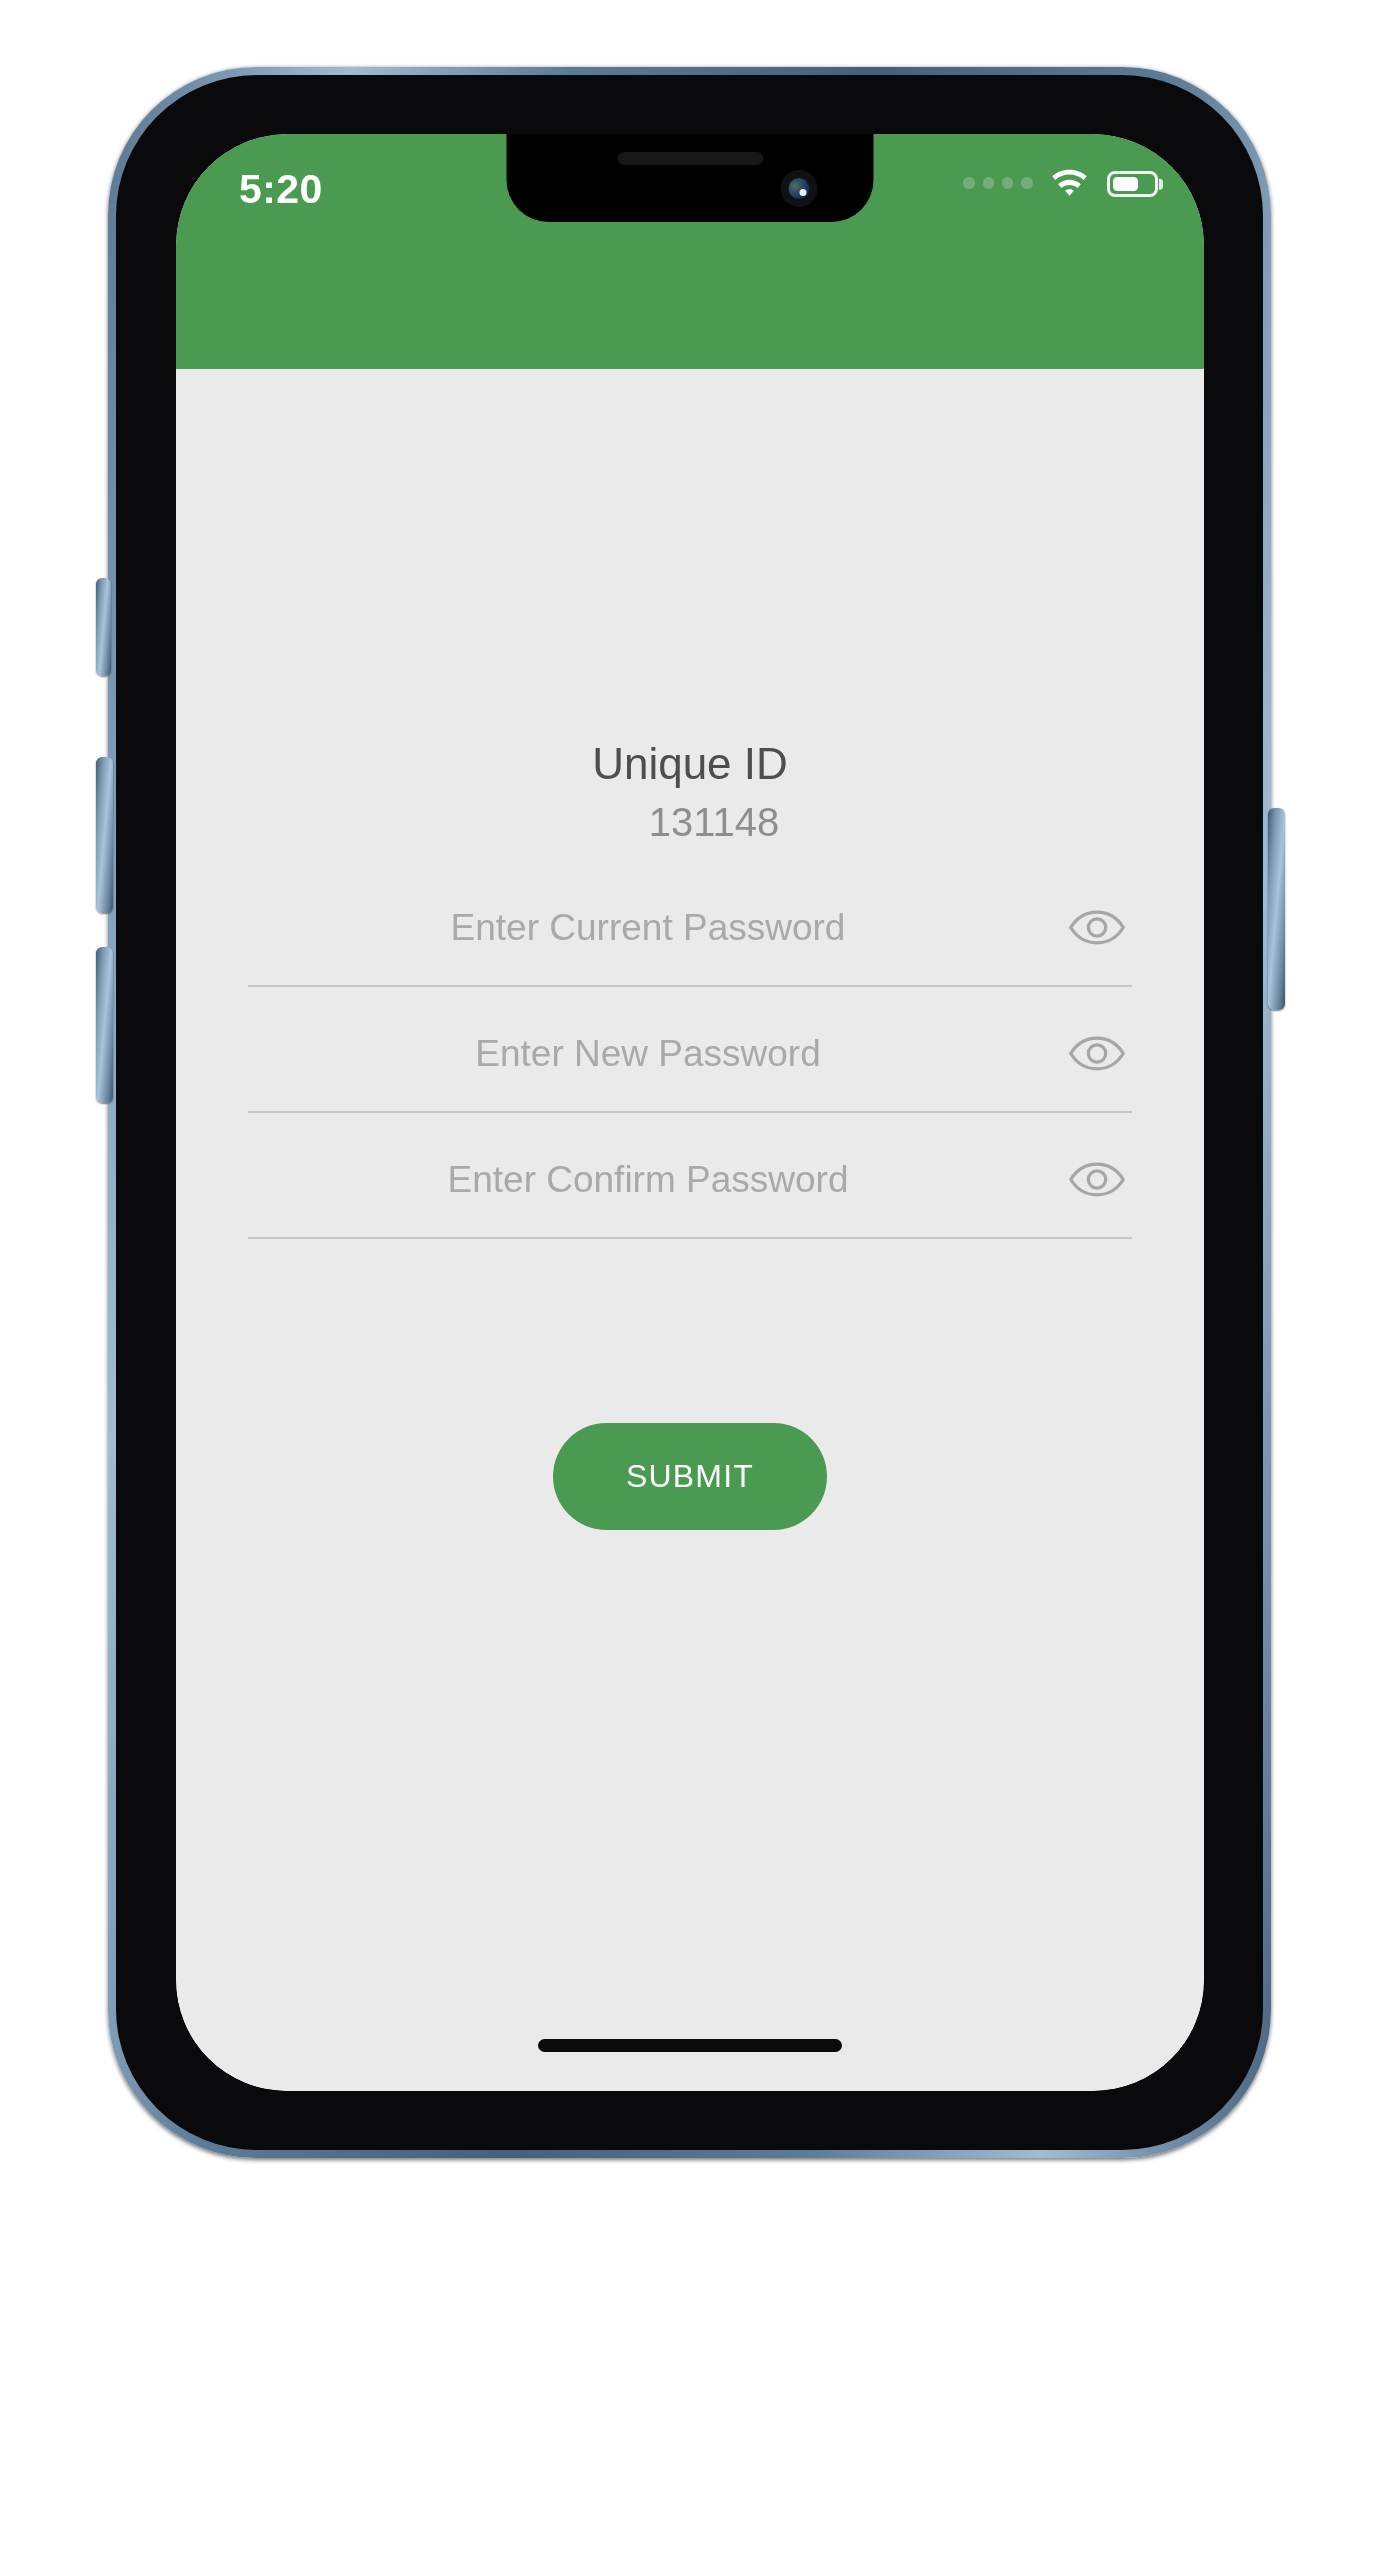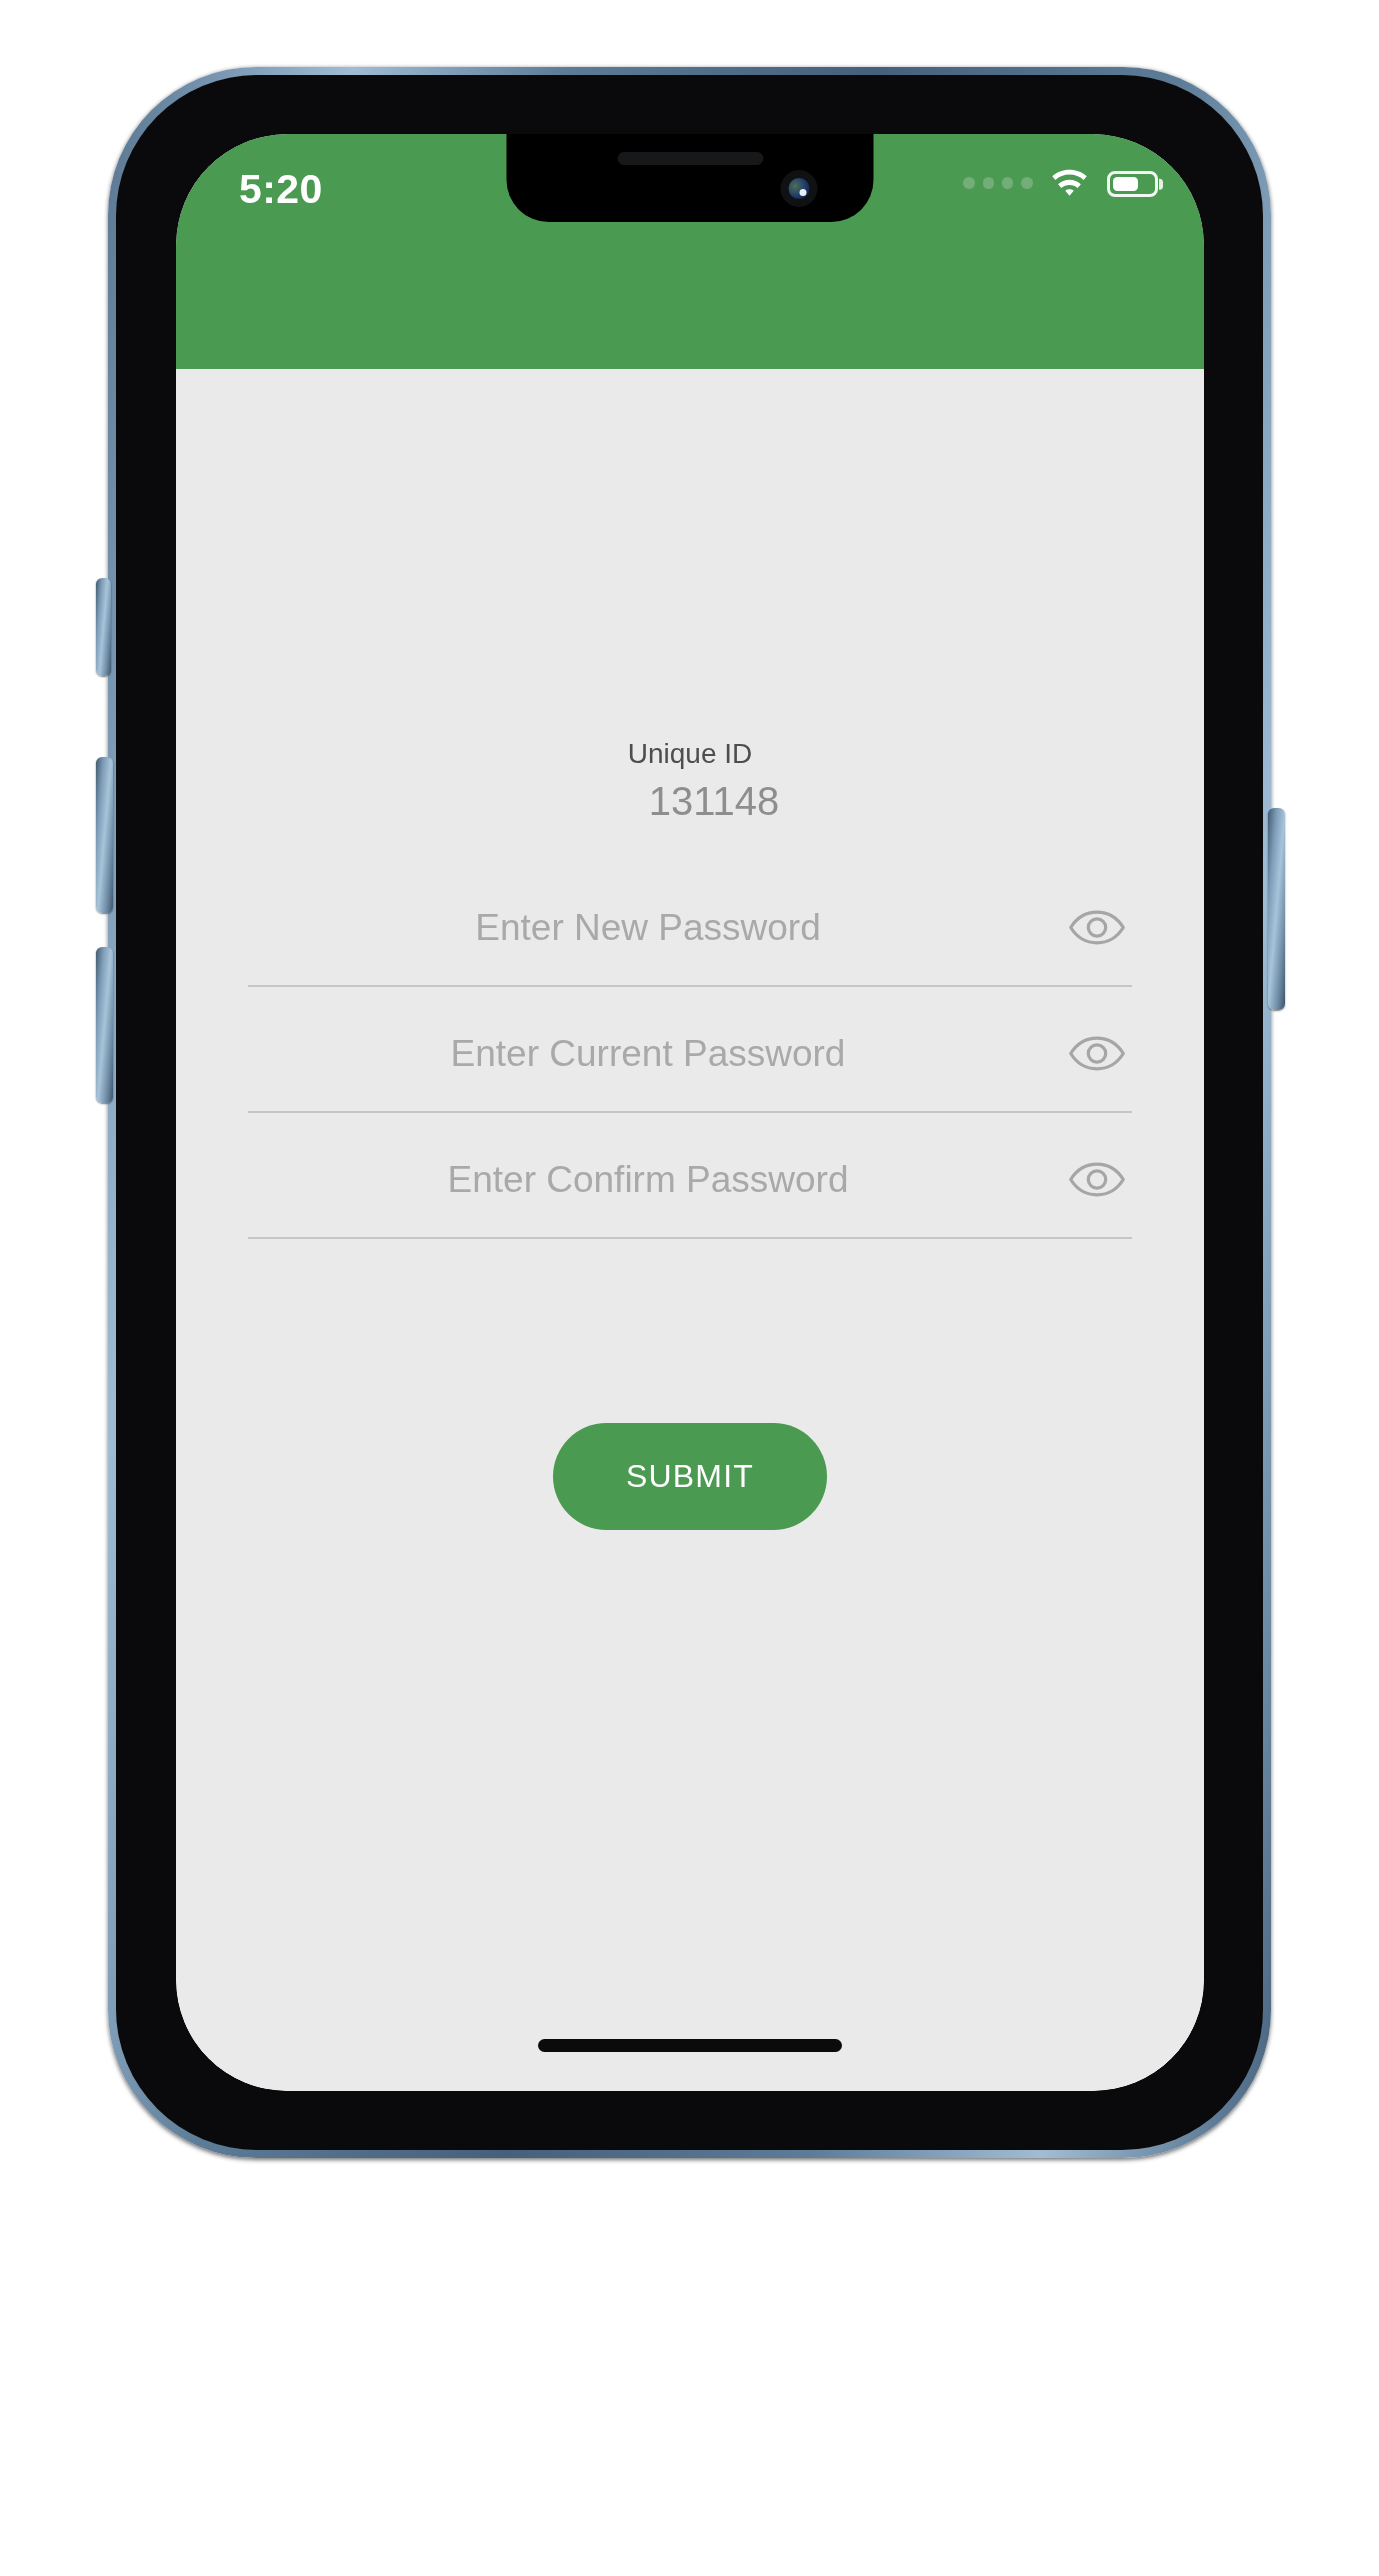--- a/index.html
+++ b/index.html
@@ -147,21 +147,21 @@
   .page-body{
     position:absolute; left:0; top:235px; right:0; bottom:0;
     background:#eaeaea;
   }
 
   .uid-block{
     position:absolute; left:0; right:0; top:367px;
     text-align:center;
   }
   .uid-label{
-    font-size:28px; color:#4e4e4e; line-height:1.28;
+    font-size:44px; color:#4e4e4e; line-height:1.28;
   }
   .uid-value{
     font-size:40px; color:#8e8e8e; line-height:1.3; margin-top:3.5px;margin-left:48px;
   }
 
   
   .form{
     position:absolute; left:72px; right:72px; top:515px;
   }
   .field{
@@ -259,32 +259,32 @@
       <div class="page-body">
 
         <div class="uid-block">
           <div class="uid-label">Unique ID</div>
           <div class="uid-value">131148</div>
         </div>
 
         <div class="form">
 
           <div class="field">
-            <div class="ph">Enter New Password</div>
+            <div class="ph">Enter Current Password</div>
             <div class="line"></div>
             <div class="eye">
               <svg viewBox="0 0 34 22">
                 <path d="M1.6 11C5.2 5.2 10.8 2 17 2s11.8 3.2 15.4 9c-3.6 5.8-9.2 9-15.4 9S5.2 16.8 1.6 11z" fill="none" stroke="#a6a6a6" stroke-width="1.9" stroke-linejoin="round"></path>
                 <circle cx="17" cy="11" r="5.1" fill="none" stroke="#a6a6a6" stroke-width="1.9"></circle>
               </svg>
             </div>
           </div>
 
           <div class="field">
-            <div class="ph">Enter Current Password</div>
+            <div class="ph">Enter New Password</div>
             <div class="line"></div>
             <div class="eye">
               <svg viewBox="0 0 34 22">
                 <path d="M1.6 11C5.2 5.2 10.8 2 17 2s11.8 3.2 15.4 9c-3.6 5.8-9.2 9-15.4 9S5.2 16.8 1.6 11z" fill="none" stroke="#a6a6a6" stroke-width="1.9" stroke-linejoin="round"></path>
                 <circle cx="17" cy="11" r="5.1" fill="none" stroke="#a6a6a6" stroke-width="1.9"></circle>
               </svg>
             </div>
           </div>
 
           <div class="field">

